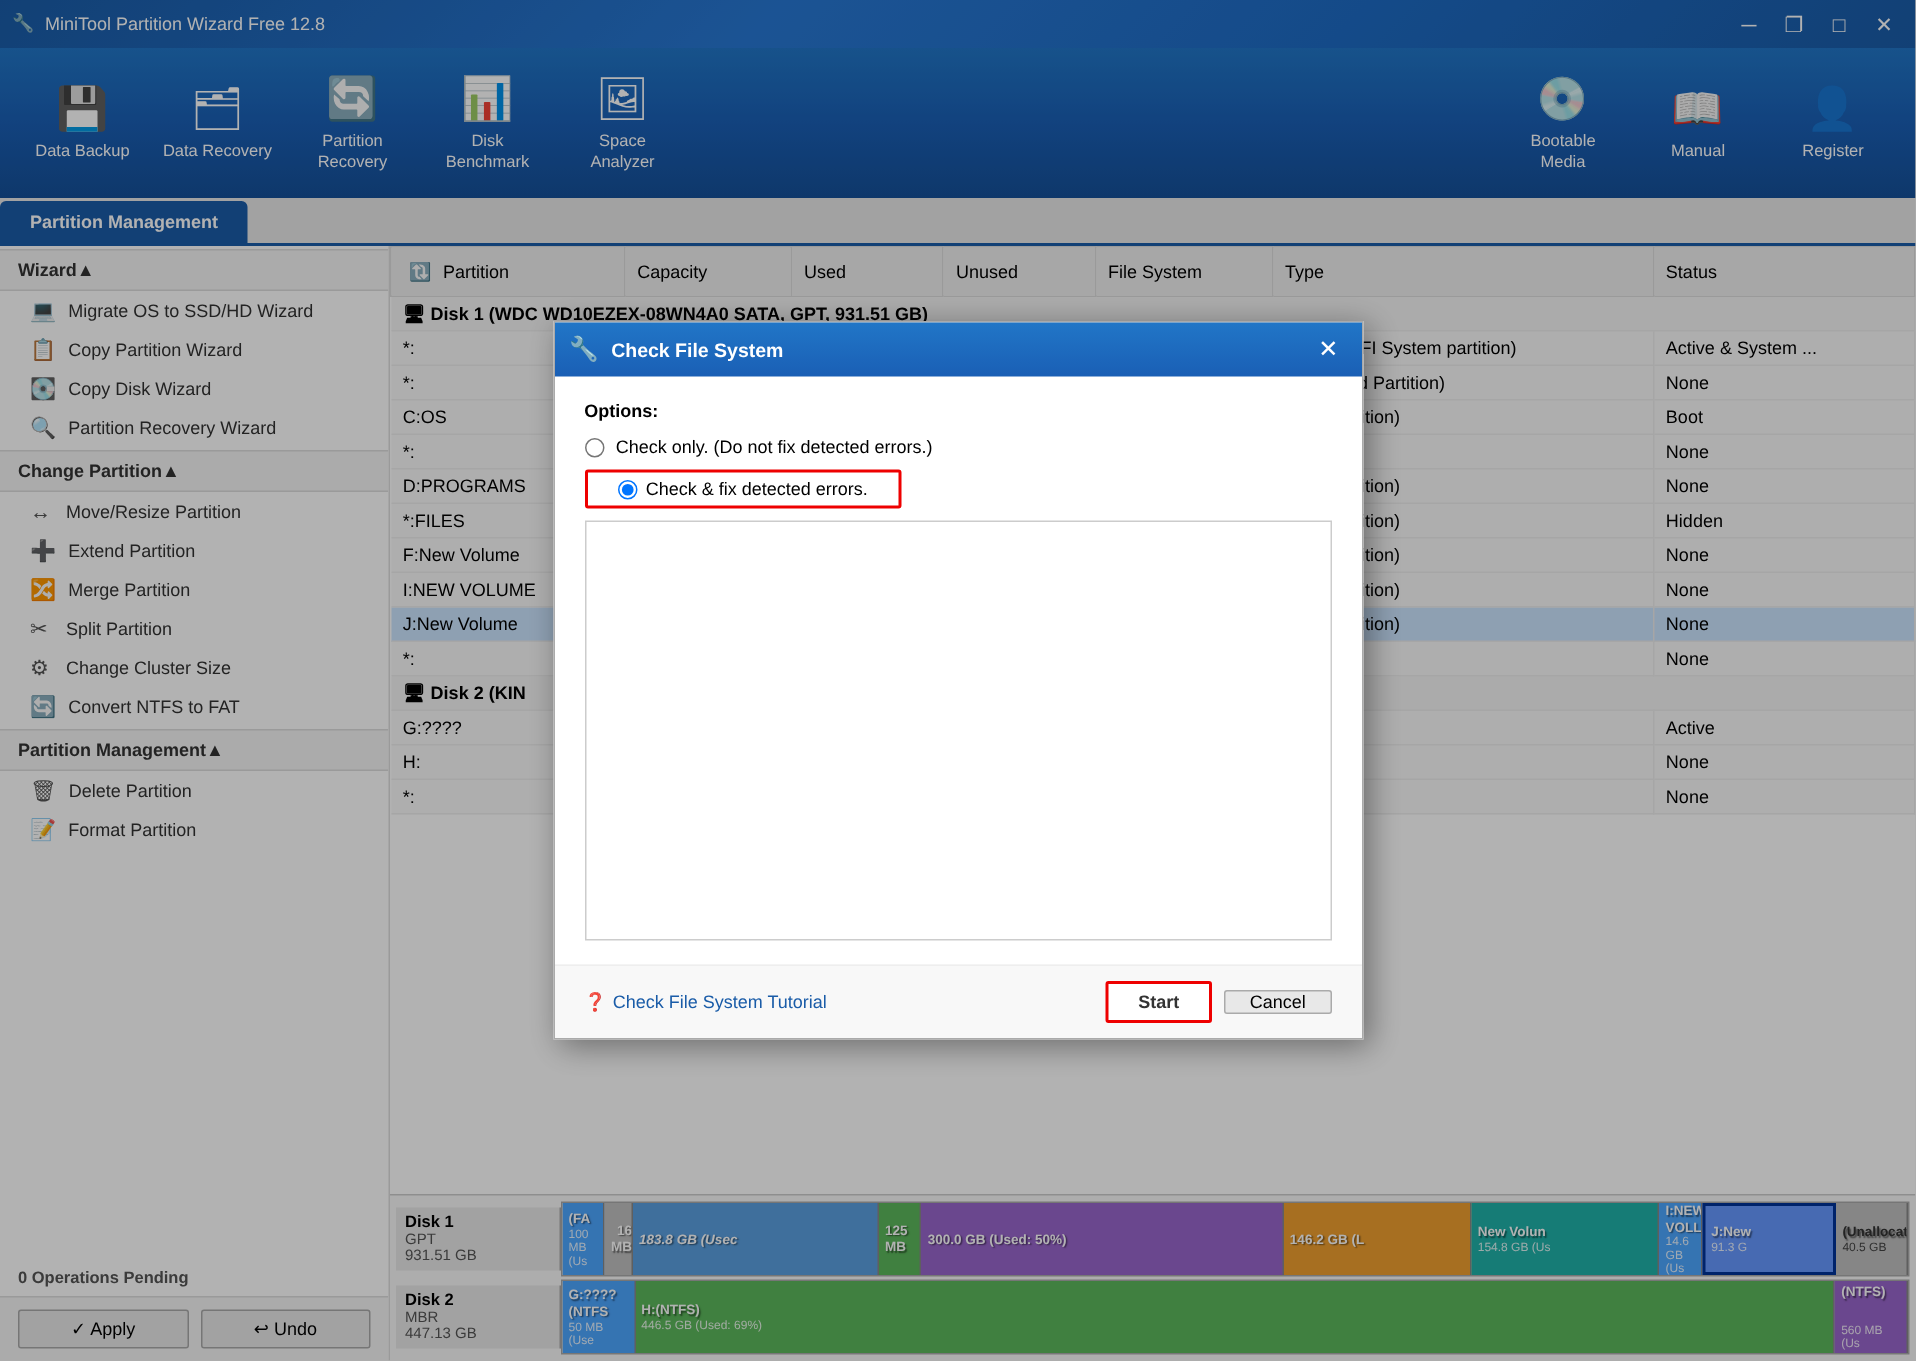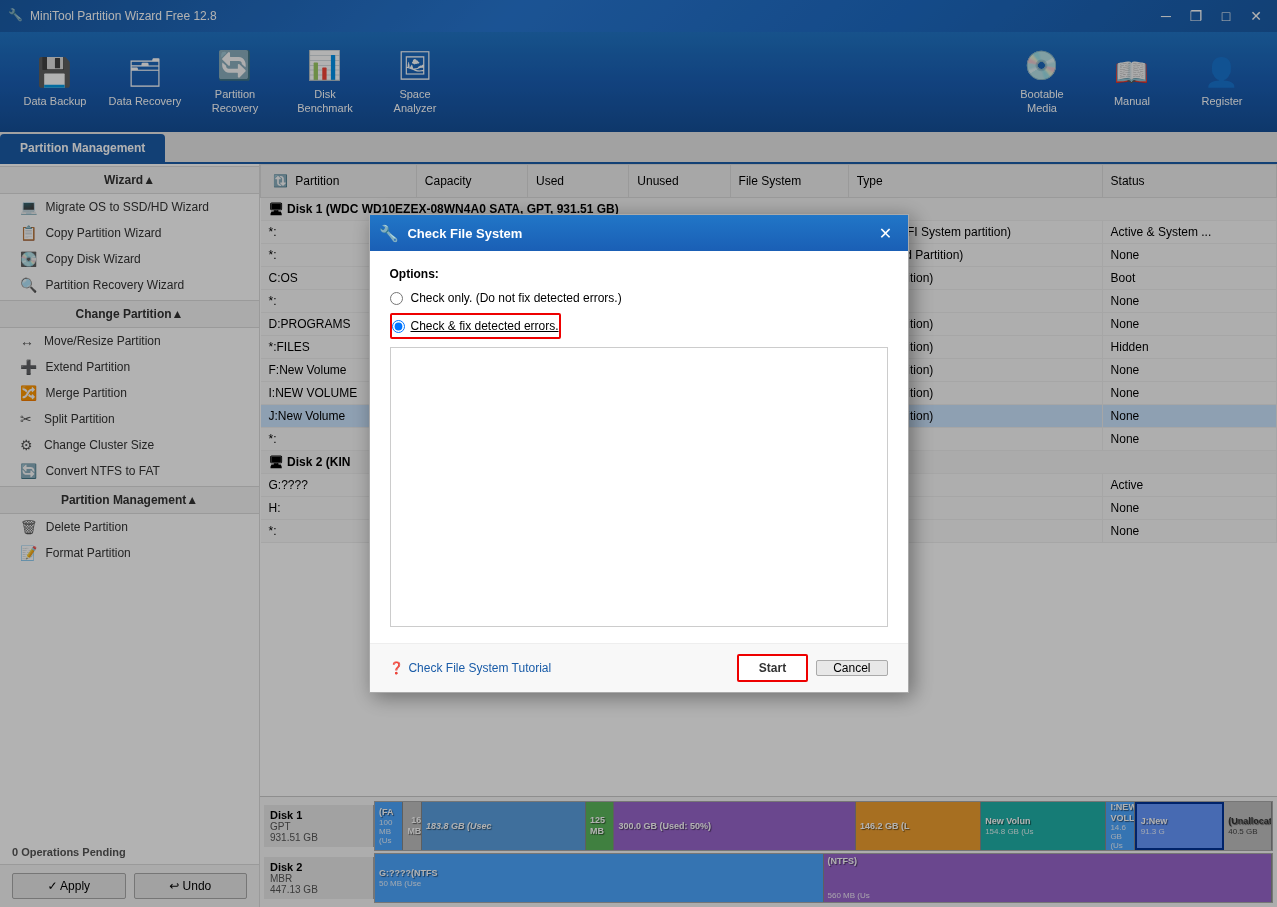--- a/index.html
+++ b/index.html
@@ -86,21 +86,21 @@
       display: flex;
       flex-direction: column;
     }
     .sidebar-section-header {
       background: #f5f5f5;
       padding: 6px 12px;
       font-weight: bold;
       font-size: 12px;
       color: #333;
       display: flex;
-      justify-content: center;
+      justify-content: flex-start;
       align-items: center;
       border-bottom: 1px solid #ddd;
       border-top: 1px solid #ddd;
       margin-top: 2px;
     }
     .sidebar-item {
       display: flex;
       align-items: center;
       padding: 5px 12px 5px 20px;
       cursor: pointer;
@@ -283,26 +283,25 @@
     .radio-option {
       display: flex;
       align-items: center;
       gap: 8px;
       margin-bottom: 8px;
       font-size: 12px;
     }
     .radio-option input[type="radio"] { cursor: pointer; }
     .radio-selected {
       border: 2px solid #e00;
-      padding: 4px 0;
+      padding: 4px 20px;
       border-radius: 2px;
       display: inline-flex;
       align-items: center;
       gap: 6px;
-      text-decoration: underline;
     }
     .modal-output-area {
       border: 1px solid #ccc;
       background: white;
       min-height: 280px;
       margin-top: 8px;
     }
     .modal-footer {
       padding: 10px 20px;
       display: flex;
@@ -712,20 +711,24 @@
         <div class="disk-info-panel">
           <span class="disk-name">Disk 2</span>
           <span class="disk-sub">MBR</span>
           <span class="disk-sub">447.13 GB</span>
         </div>
         <div class="disk-strip" style="flex:1; margin:0;">
           <div class="partition-seg seg-blue" style="flex:1;">
             <span class="seg-label">G:????(NTFS</span>
             <span class="seg-sublabel">50 MB (Use</span>
           </div>
+          <div class="partition-seg seg-green" style="flex:20;">
+            <span class="seg-label">H:(NTFS)</span>
+            <span class="seg-sublabel">446.5 GB (Used: 69%)</span>
+          </div>
           <div class="partition-seg seg-purple" style="flex:1;justify-content:space-between;">
             <span class="seg-label">(NTFS)</span>
             <span class="seg-sublabel">560 MB (Us</span>
           </div>
         </div>
       </div>
     </div>
   </div>
 </div>
 

